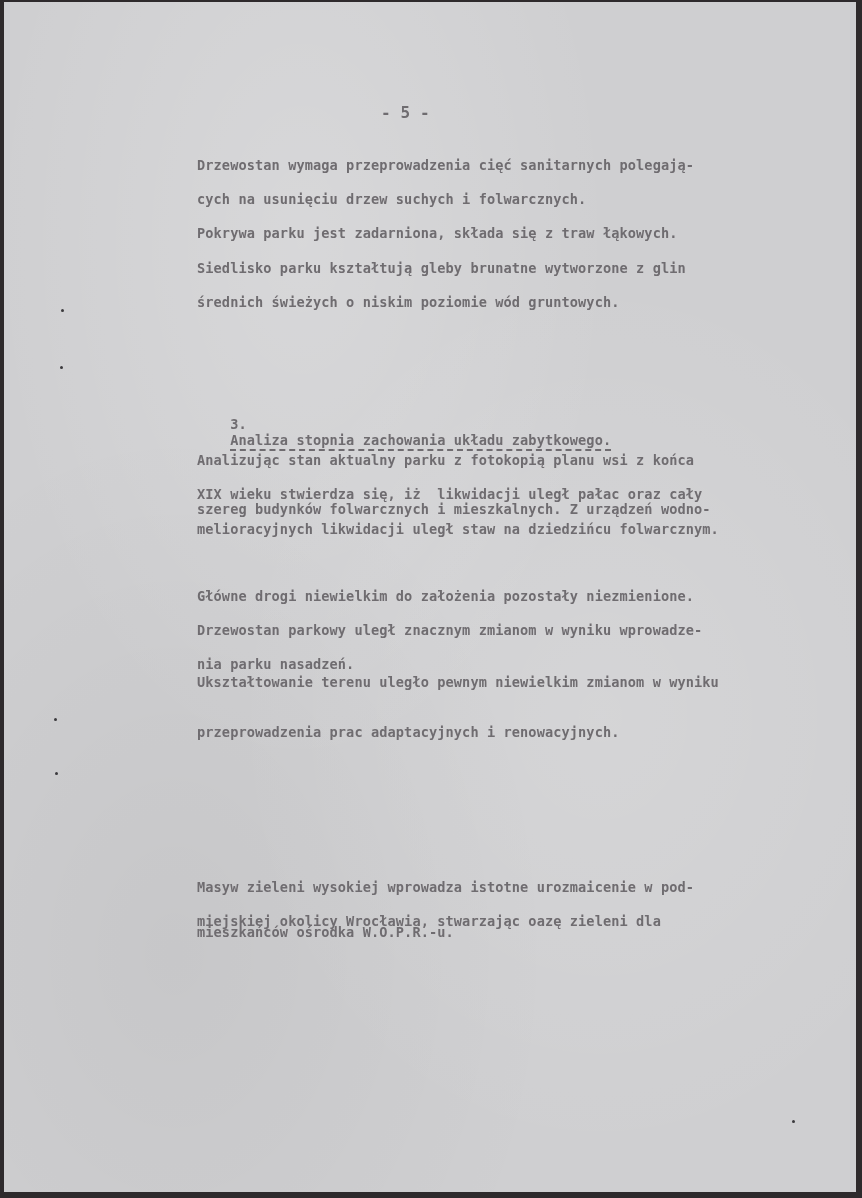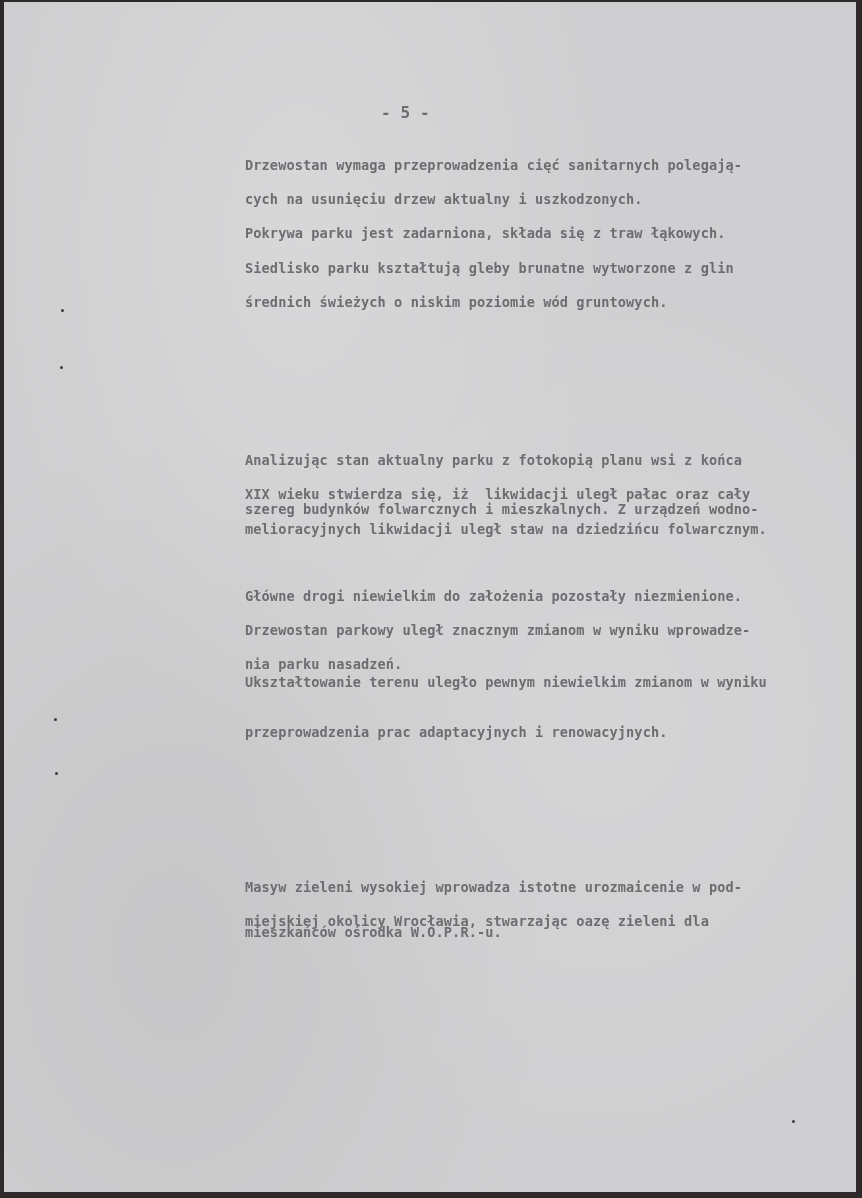--- a/index.html
+++ b/index.html
@@ -34,21 +34,20 @@
       position: absolute;
       white-space: pre;
     }
     .pagenum {
       left: 377px;
       top: 101px;
       font-size: 16px;
     }
     .line {
       left: 193px;
-      margin-left: 48px;
     }
     .heading .title {
       text-decoration: underline;
       text-decoration-style: dashed;
       text-underline-offset: 4px;
       text-decoration-thickness: 2px;
     }
     .speck {
       position: absolute;
       width: 3px;
@@ -59,26 +58,30 @@
   </style>
 </head>
 <body>
 
 <div class="page">
 
   <div class="text pagenum">- 5 -</div>
 
   <div>
     <div class="text line" style="top:155px">Drzewostan wymaga przeprowadzenia cięć sanitarnych polegają-</div>
-    <div class="text line" style="top:189px">cych na usunięciu drzew aktualny i uszkodzonych.</div>
+    <div class="text line" style="top:189px">cych na usunięciu drzew suchych i folwarcznych.</div>
     <div class="text line" style="top:223px">Pokrywa parku jest zadarniona, składa się z traw łąkowych.</div>
     <div class="text line" style="top:258px">Siedlisko parku kształtują gleby brunatne wytworzone z glin</div>
     <div class="text line" style="top:292px">średnich świeżych o niskim poziomie wód gruntowych.</div>
   </div>
 
+  <div class="text line heading" style="top:398px">
+    <span>3.</span>
+    <span class="title">Analiza stopnia zachowania układu zabytkowego.</span>
+  </div>
 
   <div>
     <div class="text line" style="top:450px">Analizując stan aktualny parku z fotokopią planu wsi z końca</div>
     <div class="text line" style="top:484px">XIX wieku stwierdza się, iż  likwidacji uległ pałac oraz cały</div>
     <div class="text line" style="top:499px">szereg budynków folwarcznych i mieszkalnych. Z urządzeń wodno-</div>
     <div class="text line" style="top:519px">melioracyjnych likwidacji uległ staw na dziedzińcu folwarcznym.</div>
     <div class="text line" style="top:586px">Główne drogi niewielkim do założenia pozostały niezmienione.</div>
     <div class="text line" style="top:620px">Drzewostan parkowy uległ znacznym zmianom w wyniku wprowadze-</div>
     <div class="text line" style="top:654px">nia parku nasadzeń.</div>
     <div class="text line" style="top:672px">Ukształtowanie terenu uległo pewnym niewielkim zmianom w wyniku</div>

